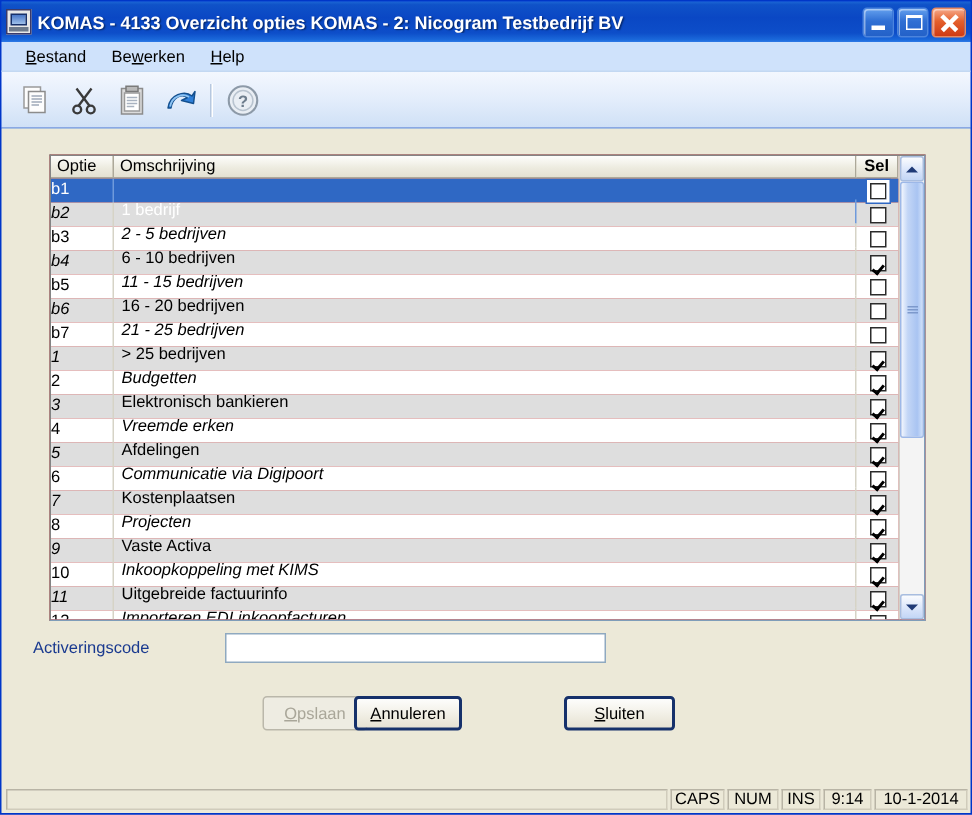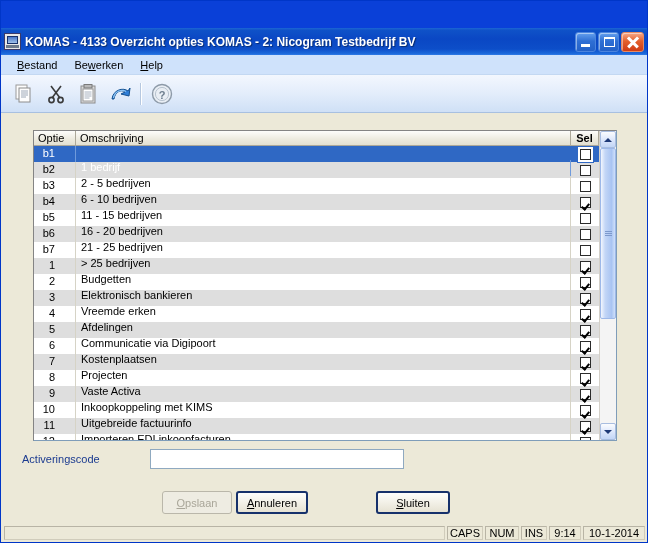--- a/index.html
+++ b/index.html
@@ -30,21 +30,20 @@
   .titlebar {
     height: 27px;
     flex: 0 0 27px;
     background: linear-gradient(to bottom,
         #1b66d4 0%, #0f52c8 8%, #0a47c4 40%,
         #0d4ec9 78%, #1a68da 94%, #2f7ae6 100%);
     display: flex;
     align-items: center;
     padding: 0 2px 0 3px;
     box-sizing: border-box;
-    margin-top: 27px;
   }
   .app-icon {
     width: 17px; height: 17px;
     flex: 0 0 17px;
     position: relative;
     margin-right: 4px;
     background: #e8e8e8;
     border: 1px solid #3a3a6a;
     box-sizing: border-box;
     overflow: hidden;
@@ -189,25 +188,25 @@
   .h-sel   { width: 28px; flex: 0 0 28px; text-align: center; font-weight: bold; padding-left: 0; padding-right:0;}
 
   .grid-body { flex: 1 1 auto; overflow: hidden; position: relative; }
   .row {
     display: flex;
     height: 16px;
     box-sizing: border-box;
     align-items: center;
     background: #ffffff;
   }
-  .row.alt { background: #dedede; }
+  .row.alt { background: #dedede; font-style: italic; }
   .row.sel { background: #2f68c4; color: #ffffff; }
   .c-optie {
     width: 42px; flex: 0 0 42px;
-    text-align: right;
+    text-align: left;
     padding-right: 20px;
     font-size: 11px;
     box-sizing: border-box;
     border-right: 1px solid #d6d3c6;
     height: 16px; line-height: 15px;
     overflow: hidden;
   }
   .row.sel .c-optie { border-right-color: #6f9adb; }
   .c-oms {
     flex: 1 1 auto;
@@ -333,21 +332,21 @@
     background: linear-gradient(to bottom, #fdfdfc 0%, #f3f1e8 48%, #e6e2d3 100%);
     border: 1px solid #8d8a7e;
     border-radius: 3px;
     font-family: "Liberation Sans", sans-serif;
     font-size: 11px;
     color: #000000;
     cursor: default;
     padding: 0;
   }
   .btn.default { border: 2px solid #16316b; }
-  .btn.disabled { color: #a9a699; border-color: #bab7aa; background: #eeece2; }
+  .btn.disabled { color: #a9a699; border-color: #bab7aa; background: #eeece2; margin-left: 13px; }
   .btn u { text-decoration: underline; }
   #btn-opslaan   { left: 161px; width: 70px; }
   #btn-annuleren { left: 235px; width: 72px; }
   #btn-sluiten   { left: 375px; width: 74px; }
 
   
   .statusbar {
     flex: 0 0 22px;
     background: #ece9d8;
     display: flex;

